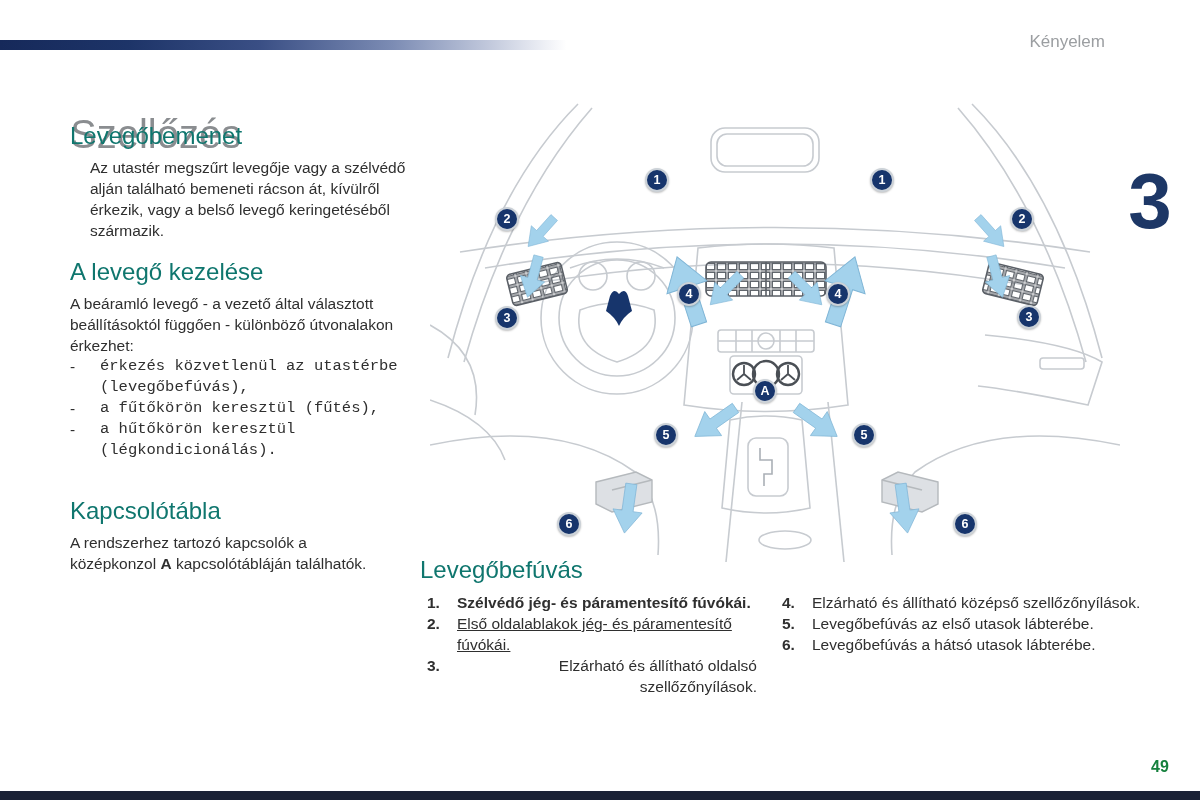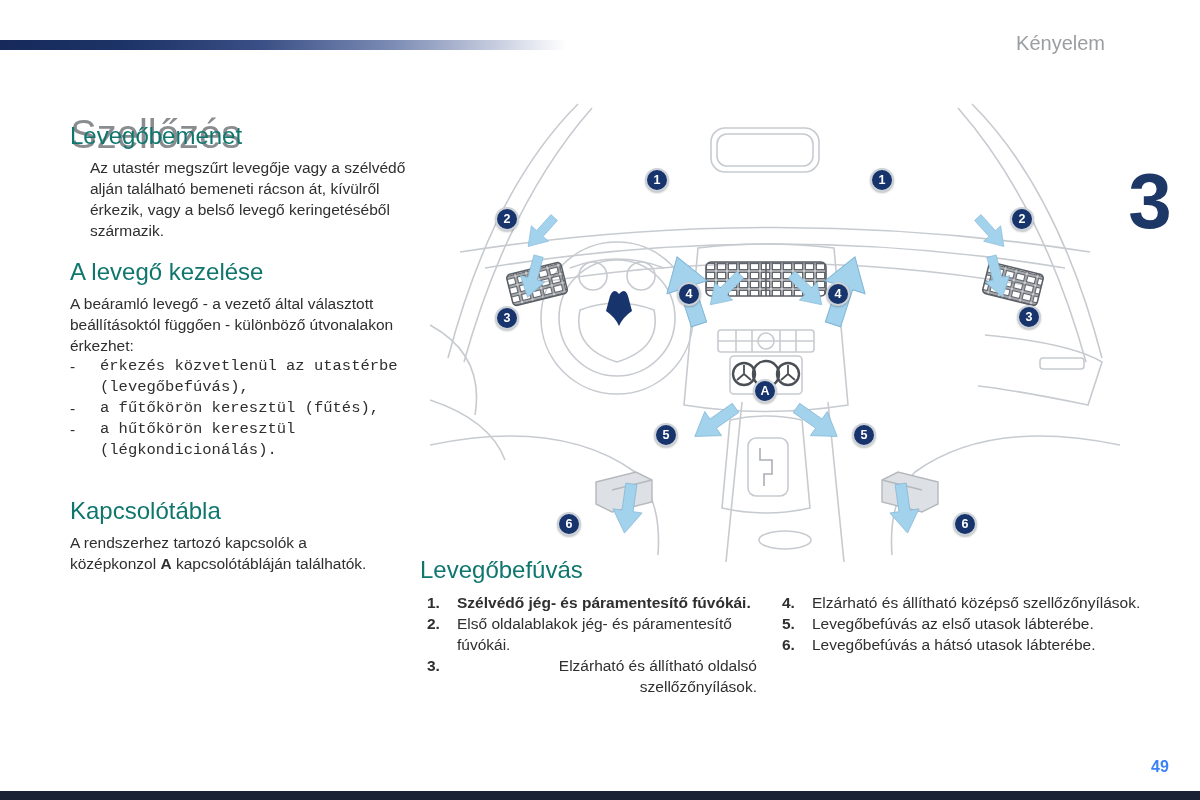--- a/index.html
+++ b/index.html
@@ -5,25 +5,25 @@
   html,body{margin:0;padding:0;background:#ffffff;}
   .page{
     position:relative;width:1200px;height:800px;overflow:hidden;background:#fff;
     font-family:"Liberation Sans", sans-serif;color:#2f2f2f;
   }
   .top-bar{
     position:absolute;left:0;top:40px;width:578px;height:10px;
     background:linear-gradient(90deg,#16295a 0%,#1d3468 22%,#3a4f85 45%,#7c8cb4 68%,#c3cadd 85%,#ffffff 98%);
   }
   .bottom-bar{position:absolute;left:0;bottom:0;width:1200px;height:9px;background:#1a2135;}
-  .header-right{position:absolute;top:32px;right:95px;font-size:20px;color:#9b9ea1;}
+  .header-right{position:absolute;top:32px;right:95px;font-size:17px;color:#9b9ea1;}
   .chapter-num{position:absolute;left:1118px;top:162px;width:64px;text-align:center;
     font-size:78px;font-weight:700;color:#1d3766;line-height:1;}
   .page-num{position:absolute;left:1140px;top:758px;width:40px;text-align:center;
-    font-size:16px;font-weight:700;color:#3b82f6;}
+    font-size:16px;font-weight:700;color:#15803d;}
   .doc-title{position:absolute;left:70px;top:74px;font-size:40px;font-weight:400;color:#8a8d90;line-height:1;margin-top:40px;}
   .sec-h{position:absolute;font-size:24px;font-weight:400;color:#0f766e;line-height:1;}
   .body-txt{position:absolute;font-size:15.5px;line-height:21px;color:#2f2f2f;}
   .b{font-weight:700;}
   .bullet-list{position:absolute;left:70px;top:356px;width:340px;}
   .bullet-row{display:flex;font-size:15.5px;line-height:21px;color:#2f2f2f;}
   .bullet-row .marker{width:30px;flex:0 0 30px;}
   .bullet-row .btxt{width:300px;font-family:Liberation Mono, monospace;}
   .num-list{position:absolute;}
   .num-row{display:flex;font-size:15.5px;line-height:21px;color:#2f2f2f;}
@@ -75,21 +75,21 @@
 
   <div class="sec-h" style="left:420px;top:558px;">Levegőbefúvás</div>
 
   <div class="num-list" style="left:427px;top:592px;width:340px;">
     <div class="num-row">
       <span class="num">1.</span>
       <span style="width:300px;font-weight:bold;">Szélvédő jég- és páramentesítő fúvókái.</span>
     </div>
     <div class="num-row">
       <span class="num">2.</span>
-      <span style="width:300px;">Első oldalablakok jég- és páramentesítő fúvókái.</span>
+      <span style="width:300px;text-decoration:underline;">Első oldalablakok jég- és páramentesítő fúvókái.</span>
     </div>
     <div class="num-row">
       <span class="num">3.</span>
       <span style="width:300px;text-align:right;">Elzárható és állítható oldalsó szellőzőnyílások.</span>
     </div>
   </div>
 
   <div class="num-list" style="left:782px;top:592px;width:370px;">
     <div class="num-row">
       <span class="num">4.</span>

